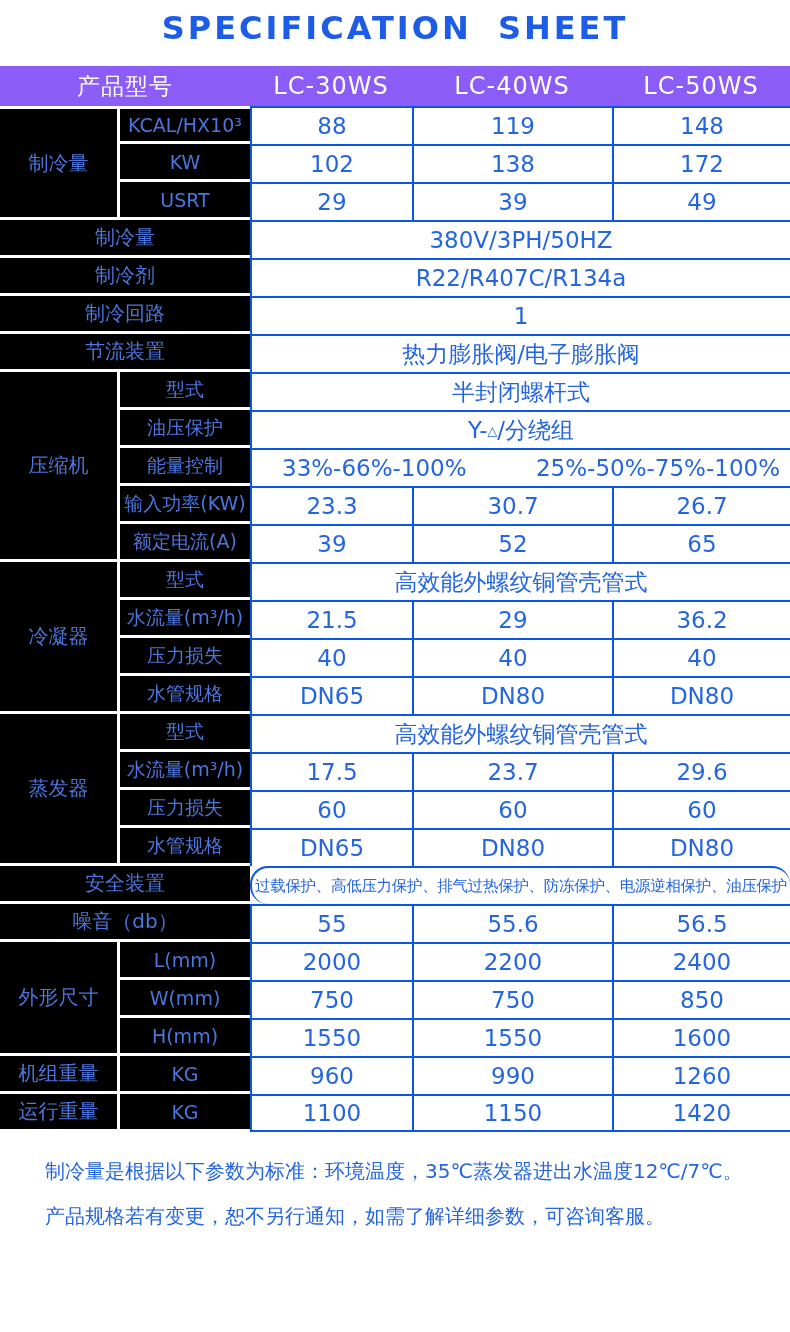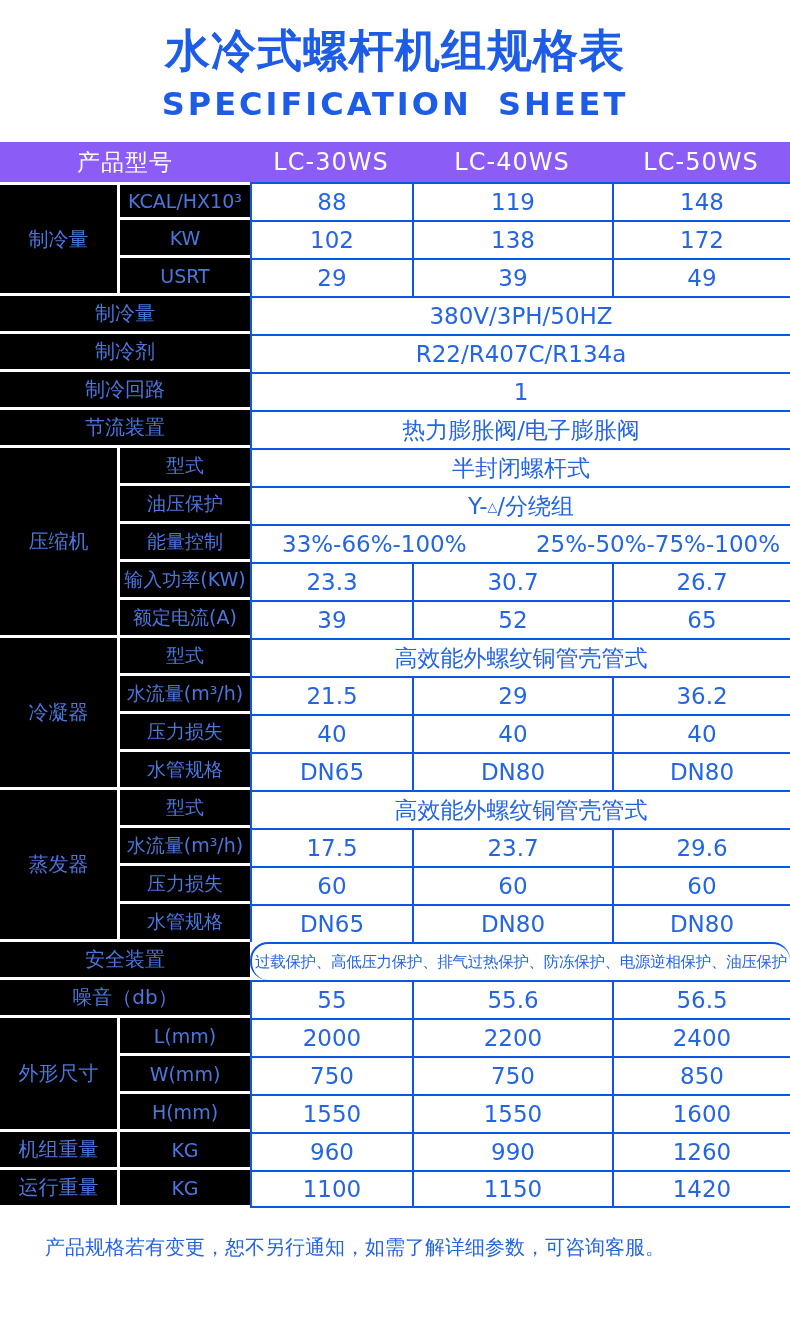--- a/index.html
+++ b/index.html
@@ -100,21 +100,20 @@
     color: #2465e2;
     font-size: 20px;
   }
   .footer p { margin: 0 0 19px 0; line-height: 1.3; }
 </style>
 </head>
 <body>
 
 <div class="page">
 
-  <h1 class="title">水冷式螺杆机组规格表</h1>
   <div class="subtitle">SPECIFICATION SHEET</div>
 
   <table class="spec">
     <colgroup>
       <col class="c1">
         <col class="c2">
         <col class="c3">
         <col class="c4">
         <col class="c5">
     </colgroup>
@@ -278,16 +277,17 @@
           <td class="group has-sub" rowspan="1" colspan="1">运行重量</td>
           <td class="sub">KG</td>
           <td class="data">1100</td>
           <td class="data">1150</td>
           <td class="data">1420</td>
         </tr>
       </tbody>
   </table>
 
   <div class="footer">
+    <p>制冷量是根据以下参数为标准：环境温度，35℃蒸发器进出水温度12℃/7℃。</p>
     <p>产品规格若有变更，恕不另行通知，如需了解详细参数，可咨询客服。</p>
   </div>
 
 </div>
 
 </body></html>

